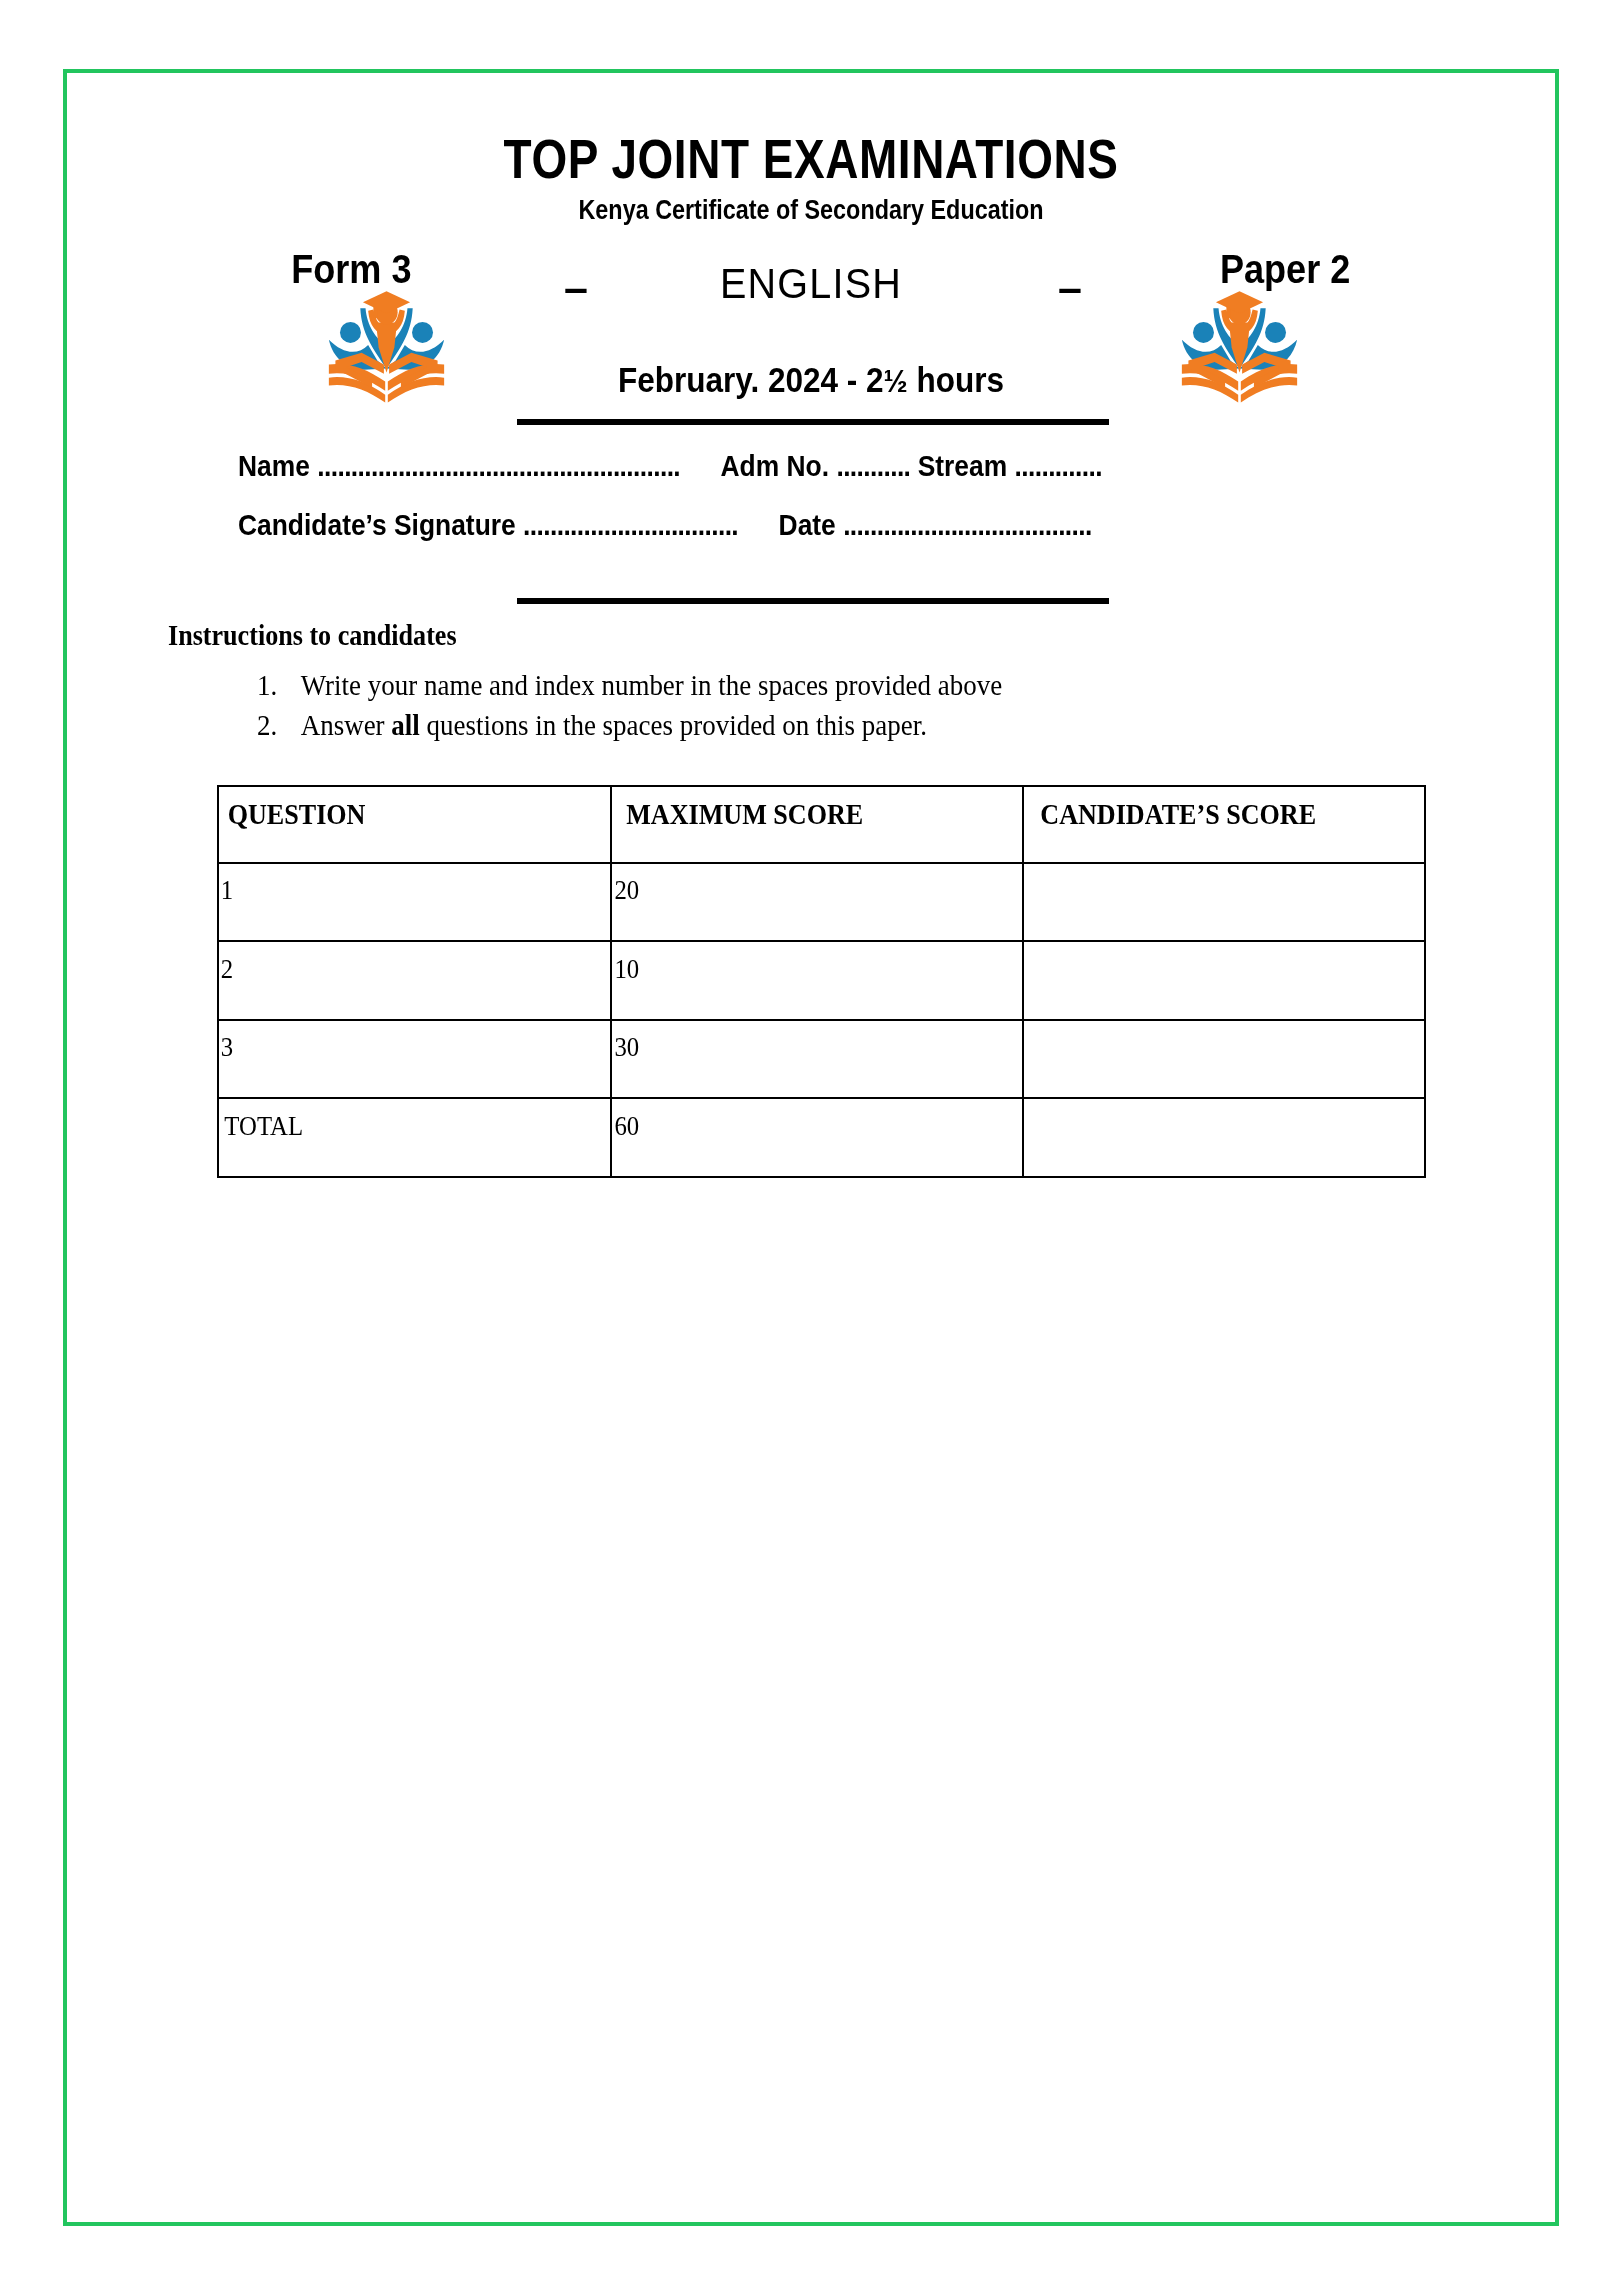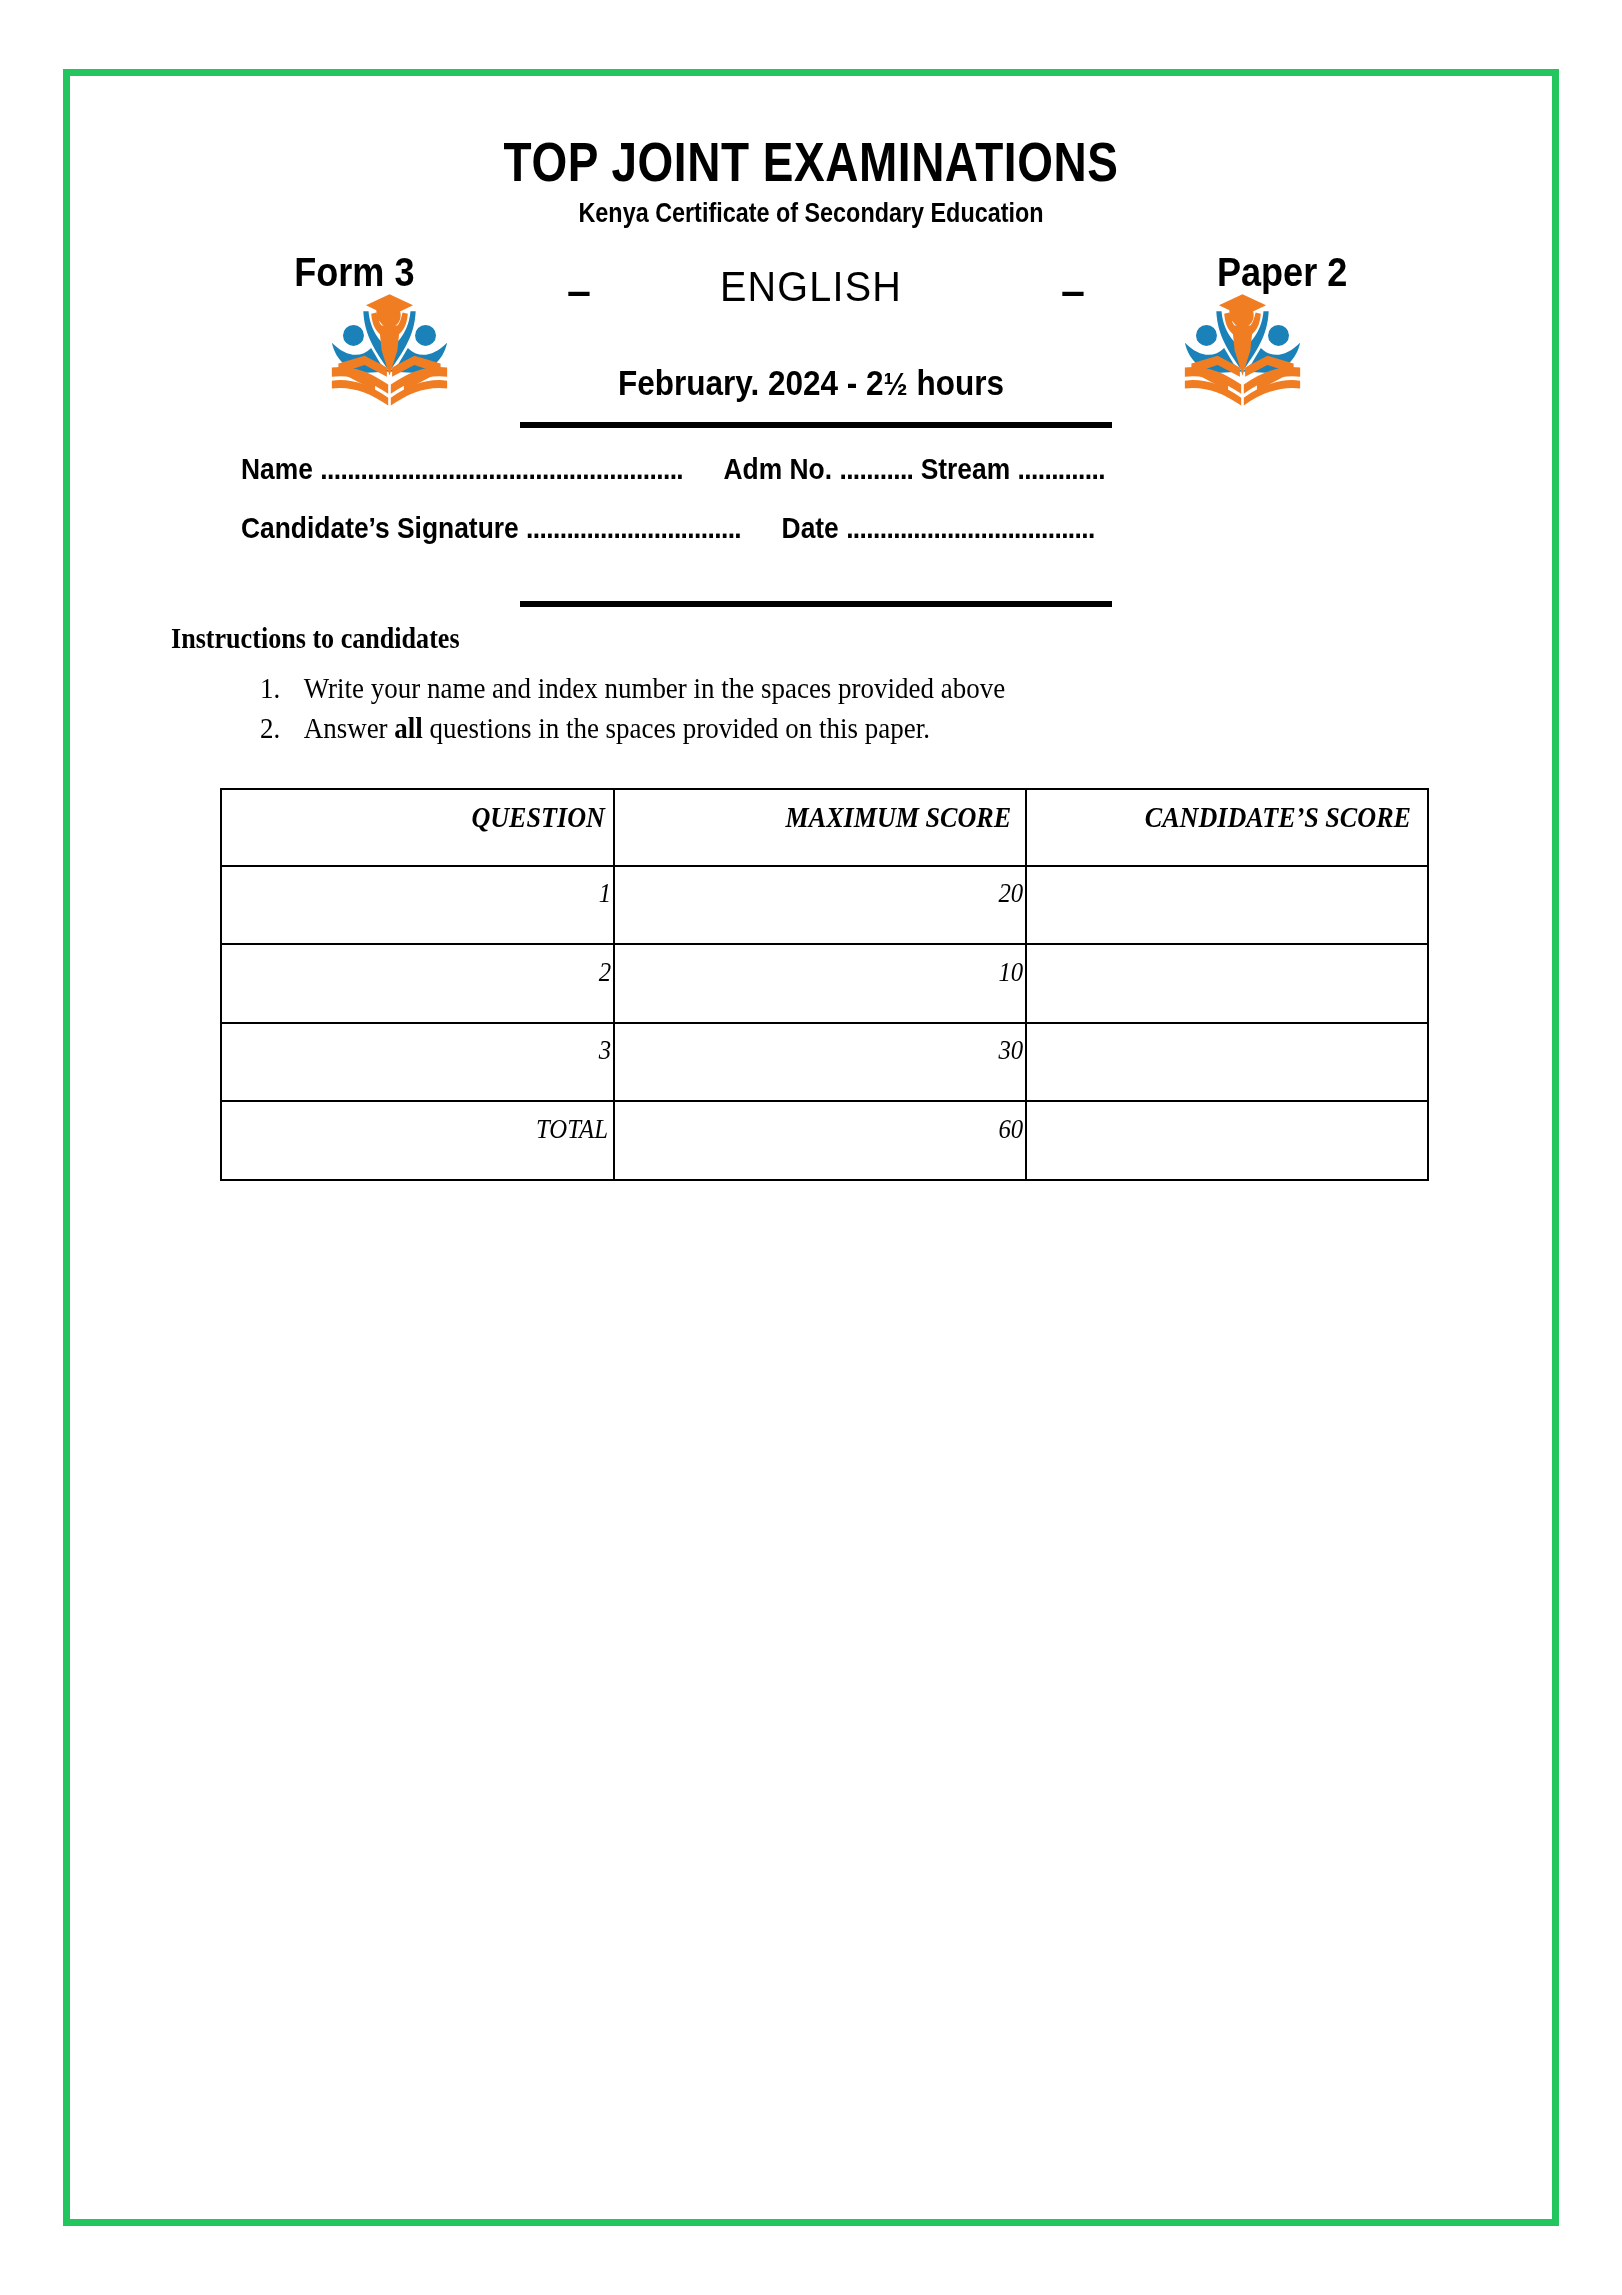--- a/index.html
+++ b/index.html
@@ -17,21 +17,21 @@
     overflow: hidden;
   }
 
   
   #page-frame {
     position: absolute;
     left: 63px;
     top: 69px;
     width: 1496px;
     height: 2157px;
-    border: 7px solid #22c55e;
+    border: 4px solid #22c55e;
     box-sizing: border-box;
     background: #ffffff;
   }
 
   
   #header-block {
     position: absolute;
     left: 0;
     top: 0;
     width: 100%;
@@ -211,25 +211,24 @@
     position: absolute;
     left: 150px;
     top: 712px;
     width: 1196px;
     border-collapse: collapse;
     table-layout: fixed;
   }
   #score-table th,
   #score-table td {
     border: 2px solid #000000;
-    text-align: right;
+    text-align: left;
     vertical-align: top;
     font-family: "Liberation Serif", serif;
     padding-top: 10.5px;
-    font-style: italic;
   }
   #score-table th {
     font-weight: bold;
     font-size: 29px;
     height: 63px;
     transform: none;
   }
   #score-table th span,
   #score-table td span {
     display: inline-block;

